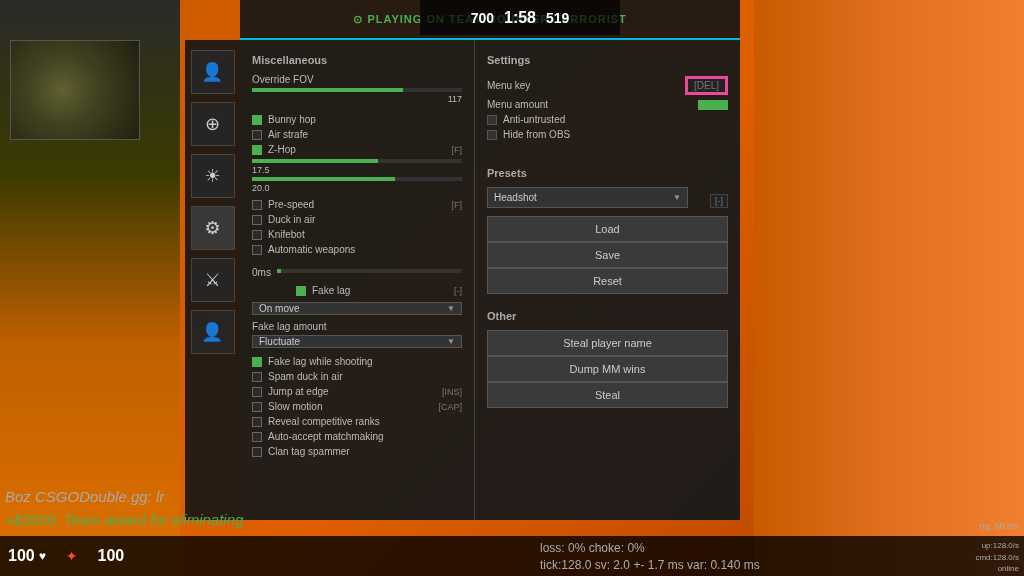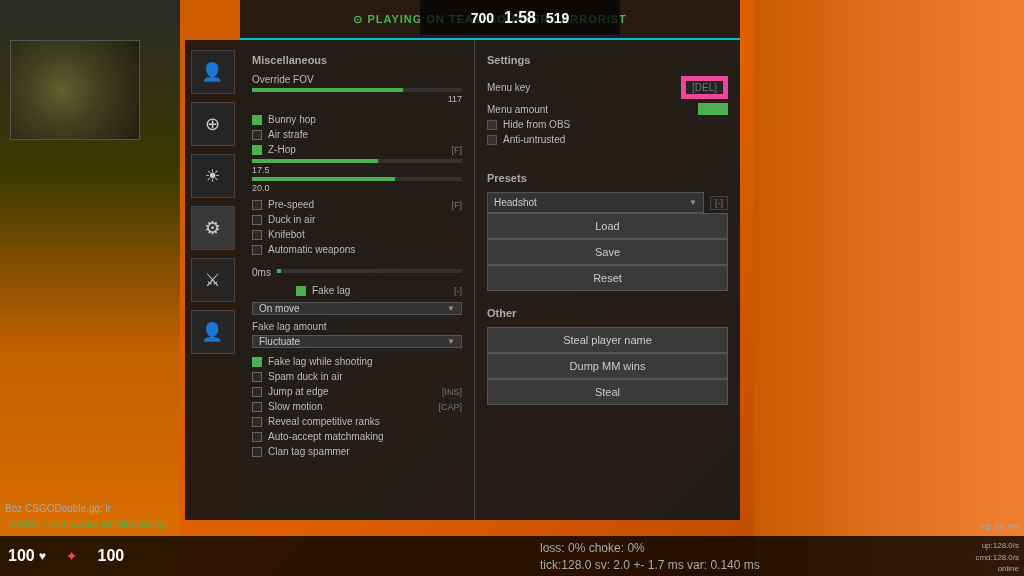--- a/index.html
+++ b/index.html
@@ -241,21 +241,21 @@
     }
     .setting-name {
       color: #bbb;
       font-size: 10px;
     }
     .setting-value {
       color: #777;
       font-size: 10px;
       background: #222;
       padding: 1px 6px;
-      border: 5px solid #ec4899;
+      border: 3px solid #ec4899;
     }
     .setting-value.green {
       background: #4caf50;
       border-color: #4caf50;
       width: 30px;
       height: 10px;
       display: inline-block;
     }
 
     .checkbox-row {
@@ -274,22 +274,23 @@
       color: #bbb;
       font-size: 10px;
     }
 
     
     .presets-section {
       margin-bottom: 16px;
     }
     .preset-row {
       display: flex;
-      align-items: center;
-      gap: 6px;
+      align-items: flex-end;
+      gap: 22px;
+      margin-bottom: 8px;
     }
     .preset-dropdown {
       flex: 1;
       background: #333;
       border: 1px solid #555;
       color: #ccc;
       font-size: 10px;
       padding: 4px 6px;
       display: flex;
       align-items: center;
@@ -461,22 +462,23 @@
 
     
     .kill-feed {
       position: absolute;
       bottom: 45px;
       left: 5px;
       z-index: 10;
     }
     .kill-text {
       color: #aaa;
-      font-size: 10px;
+      font-size: 15px;
       line-height: 1.5;
+      font-style: italic;
     }
     .kill-green {
       color: #4caf50;
     }
 
     
     .ping-display {
       position: absolute;
       right: 5px;
       bottom: 45px;
@@ -659,26 +661,26 @@
         <span class="setting-value">[DEL]</span>
       </div>
 
       <div class="setting-row">
         <span class="setting-name">Menu amount</span>
         <span class="setting-value green"></span>
       </div>
 
       <div class="checkbox-row">
         <div class="small-checkbox"></div>
-        <span class="small-label">Hide from OBS</span>
+        <span class="small-label">Anti-untrusted</span>
       </div>
 
       <div class="checkbox-row">
         <div class="small-checkbox"></div>
-        <span class="small-label">Anti-untrusted</span>
+        <span class="small-label">Hide from OBS</span>
       </div>
     </div>
 
     <div class="presets-section">
       <div class="section-title">Presets</div>
 
       <div class="preset-row">
         <div class="preset-dropdown">
           <span>Headshot</span>
           <span class="dropdown-arrow">▼</span>

